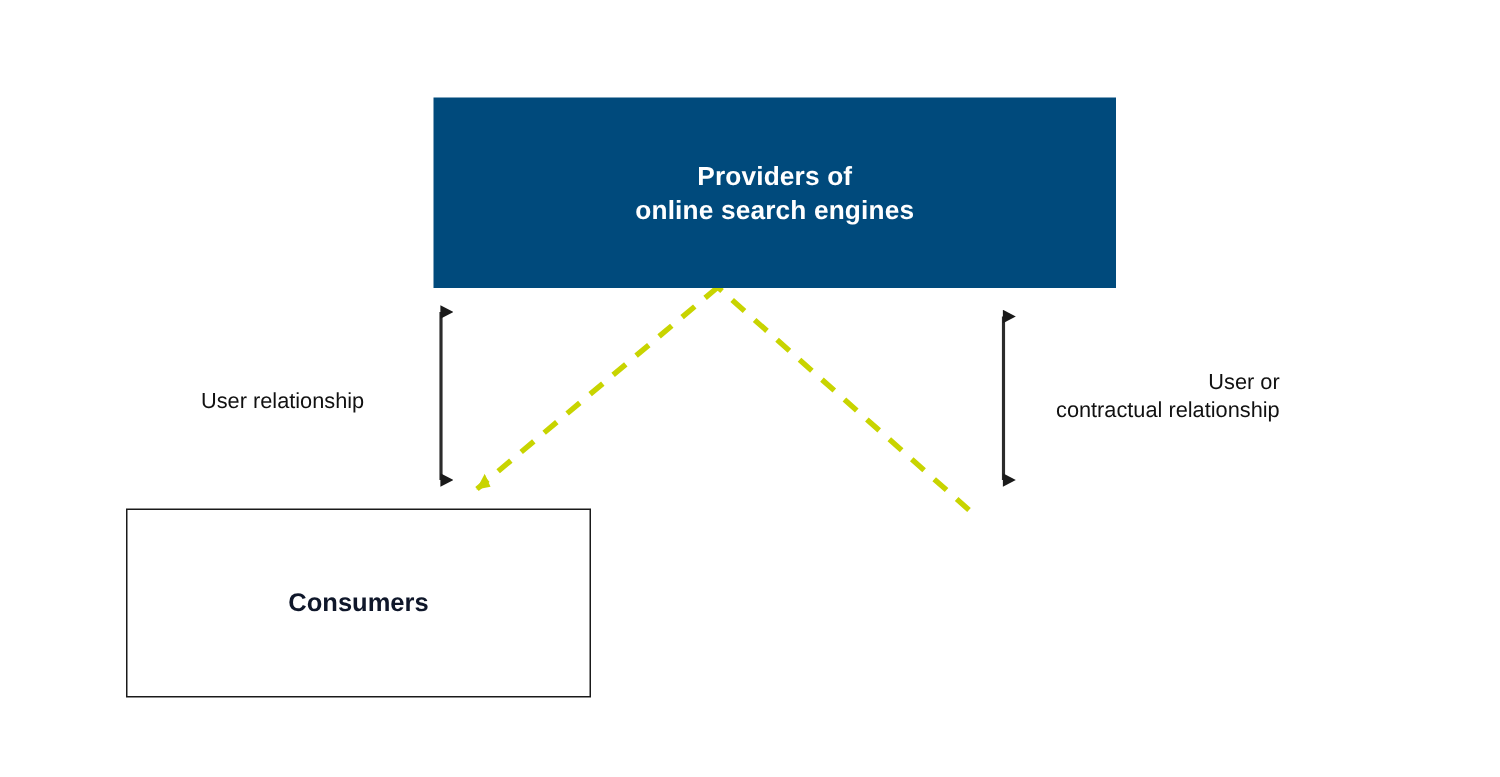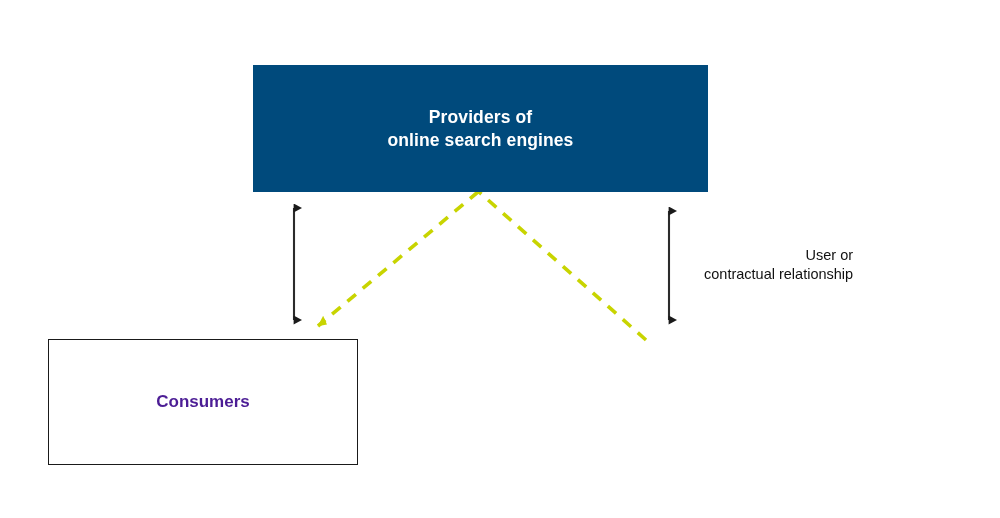--- a/index.html
+++ b/index.html
@@ -33,20 +33,21 @@
   }
 
   
   .node {
     position: absolute;
     box-sizing: border-box;
     display: flex;
     align-items: center;
     justify-content: center;
     text-align: center;
+    margin-left: 36px;
   }
 
   .node-label {
     font-weight: bold;
     line-height: 1.28;
     white-space: pre-line;
   }
 
   #node-provider {
     left: 253px;
@@ -63,21 +64,21 @@
 
   #node-consumers {
     left: 48px;
     top: 339px;
     width: 310px;
     height: 126px;
     background: #ffffff;
     border: 1.6px solid #1a1a1a;
   }
   #node-consumers .node-label {
-    color: #4c1d95;
+    color: #0f172a;
     font-size: 17px;
   }
 
   #node-corporate {
     left: 602px;
     top: 339px;
     width: 311px;
     height: 126px;
     background: #ffffff;
     border: 1.6px solid #1a1a1a;
@@ -152,18 +153,19 @@
   <div class="node" id="node-provider">
     <span class="node-label">Providers of
 online search engines</span>
   </div>
 
   <div class="node" id="node-consumers">
     <span class="node-label">Consumers</span>
   </div>
 
 
+  <div class="edge-label" id="label-user-relationship">User relationship</div>
 
 
   <div class="edge-label" id="label-user-contractual">User or
 contractual relationship</div>
 
 </div>
 
 </body></html>

